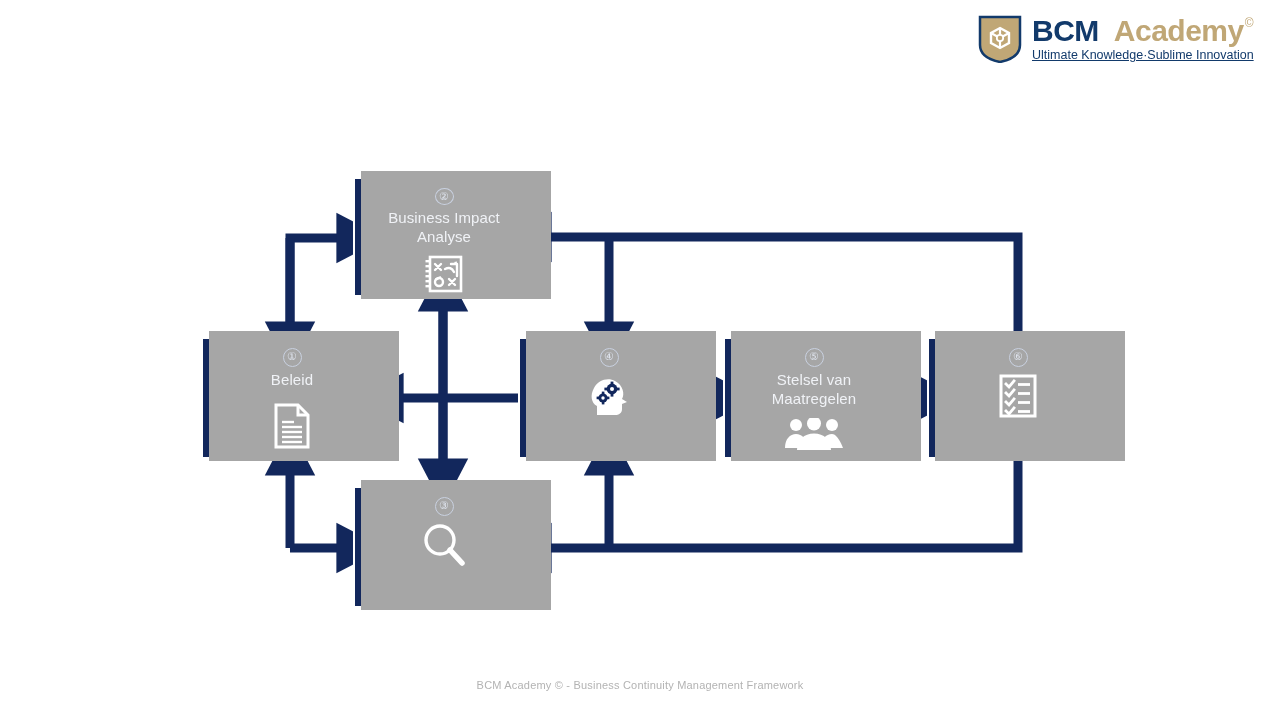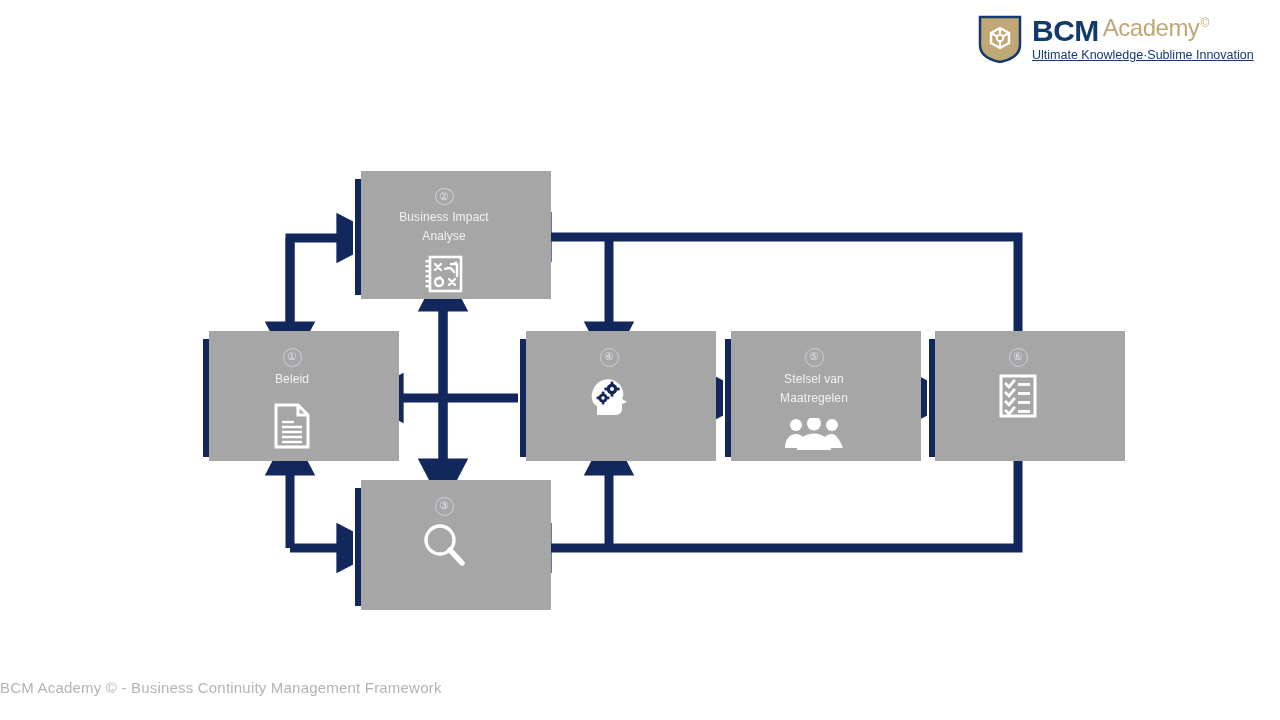--- a/index.html
+++ b/index.html
@@ -42,25 +42,25 @@
     align-items: flex-start;
     line-height: 1;
   }
   #logo .wm-bcm {
     font-size: 30px;
     font-weight: bold;
     color: #123a6b;
     letter-spacing: -0.5px;
   }
   #logo .wm-acad {
-    font-size: 24px;
-    font-weight: normal;
+    font-size: 30px;
+    font-weight: bold;
     color: #c0a776;
     letter-spacing: -0.5px;
-    margin-left: 4px;
+    margin-left: 15px;
   }
   #logo .wm-copy {
     font-size: 12px;
     color: #c0a776;
     margin-left: 1px;
     margin-top: 1px;
   }
   #logo .wm-sub {
     font-size: 12.5px;
     color: #123a6b;
@@ -99,42 +99,42 @@
     height: 17px;
     border: 1px solid #c9d1e0;
     border-radius: 50%;
     font-size: 11px;
     line-height: 15px;
     text-align: center;
     color: #dfe4ee;
   }
   .node .label {
     margin-top: 3px;
-    font-size: 12px;
+    font-size: 15px;
     line-height: 19px;
     text-align: center;
     color: #f0f2f6;
     white-space: pre-line;
     letter-spacing: 0.1px;
   }
   .node .glyph {
     margin-top: 6px;
     display: flex;
     align-items: center;
     justify-content: center;
   }
 
   
   #footer {
     position: absolute;
     left: 0;
     top: 679px;
     width: 1280px;
-    text-align: left;
-    font-size: 15px;
+    text-align: center;
+    font-size: 11px;
     color: #b3b3b3;
     letter-spacing: 0.2px;
   }
 </style>
 </head>
 <body>
 
 <div id="canvas">
 
   <div id="logo">

